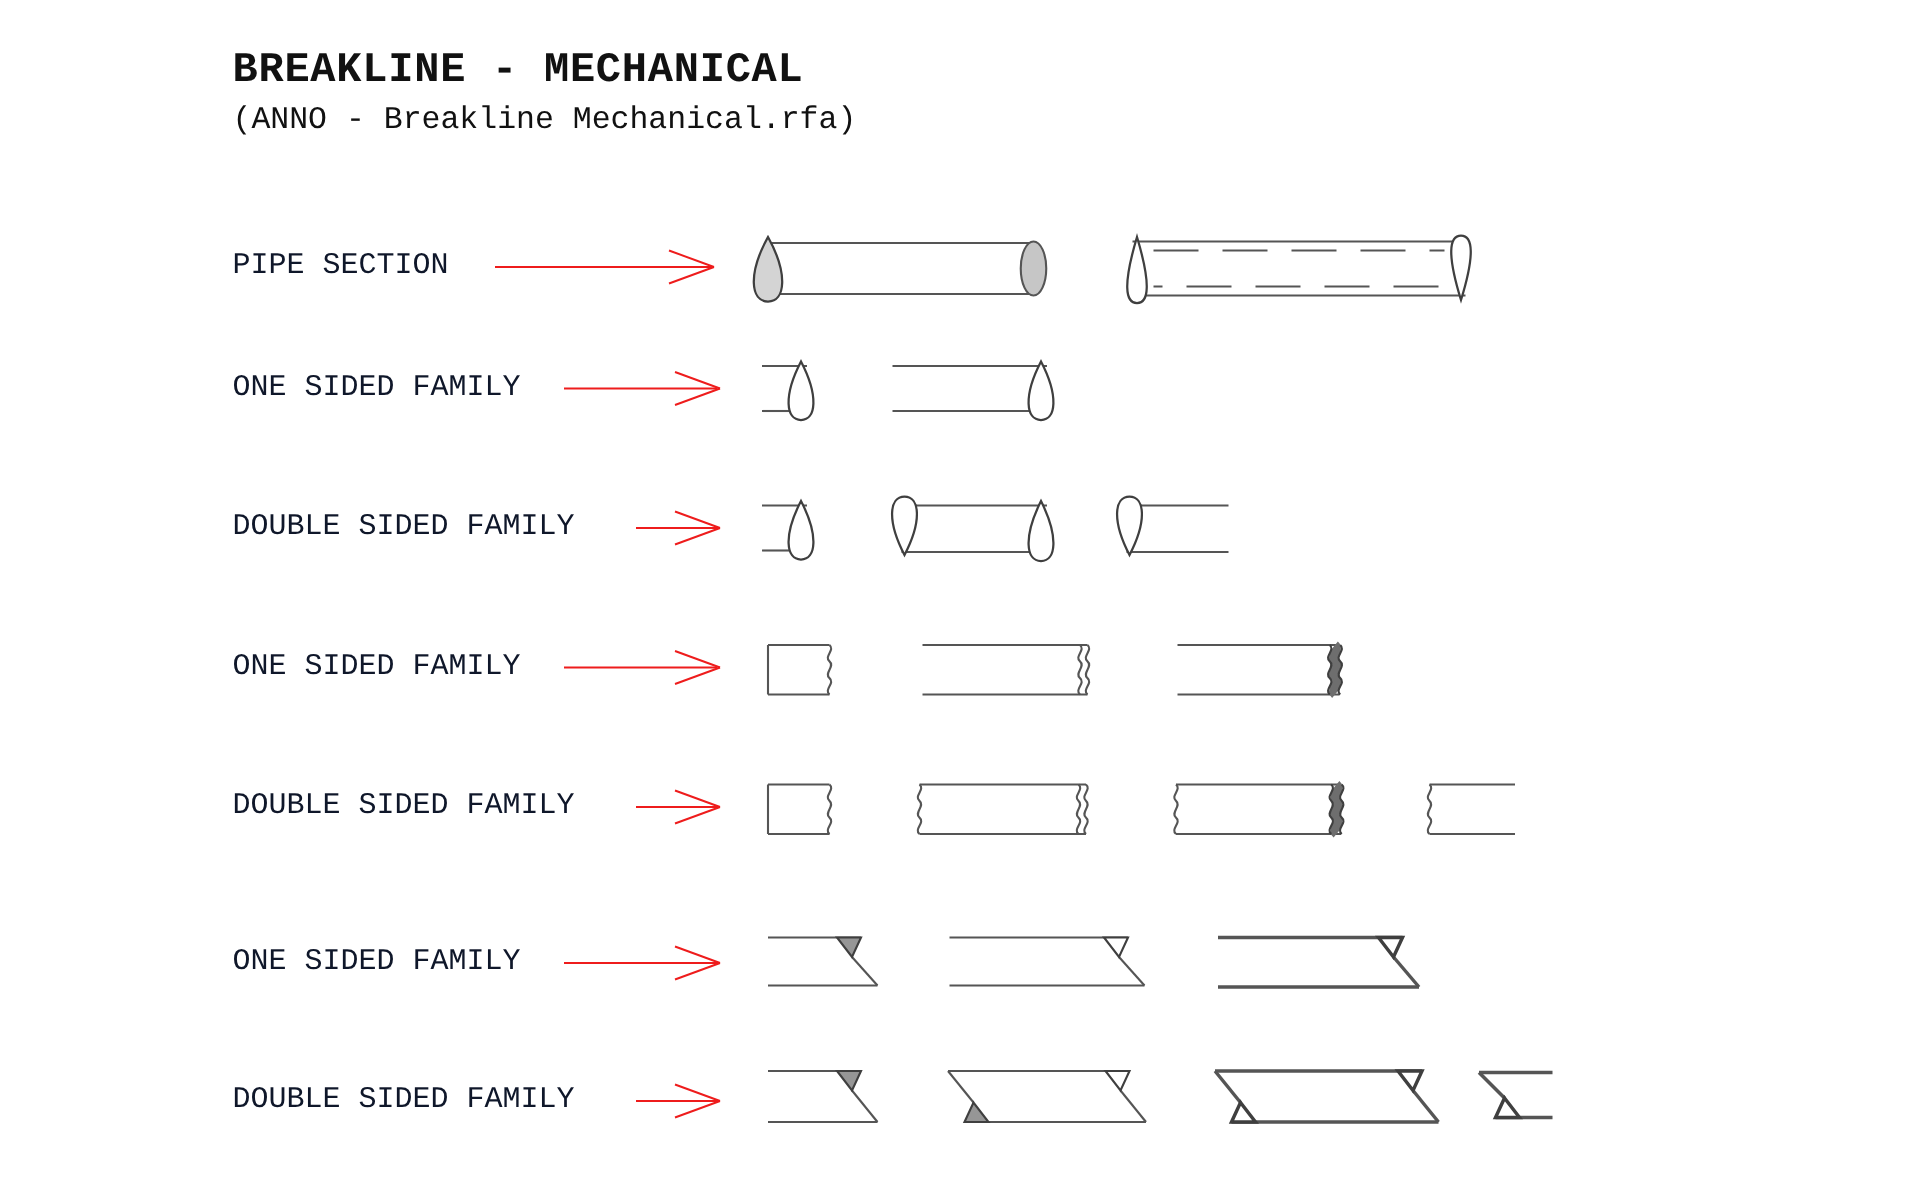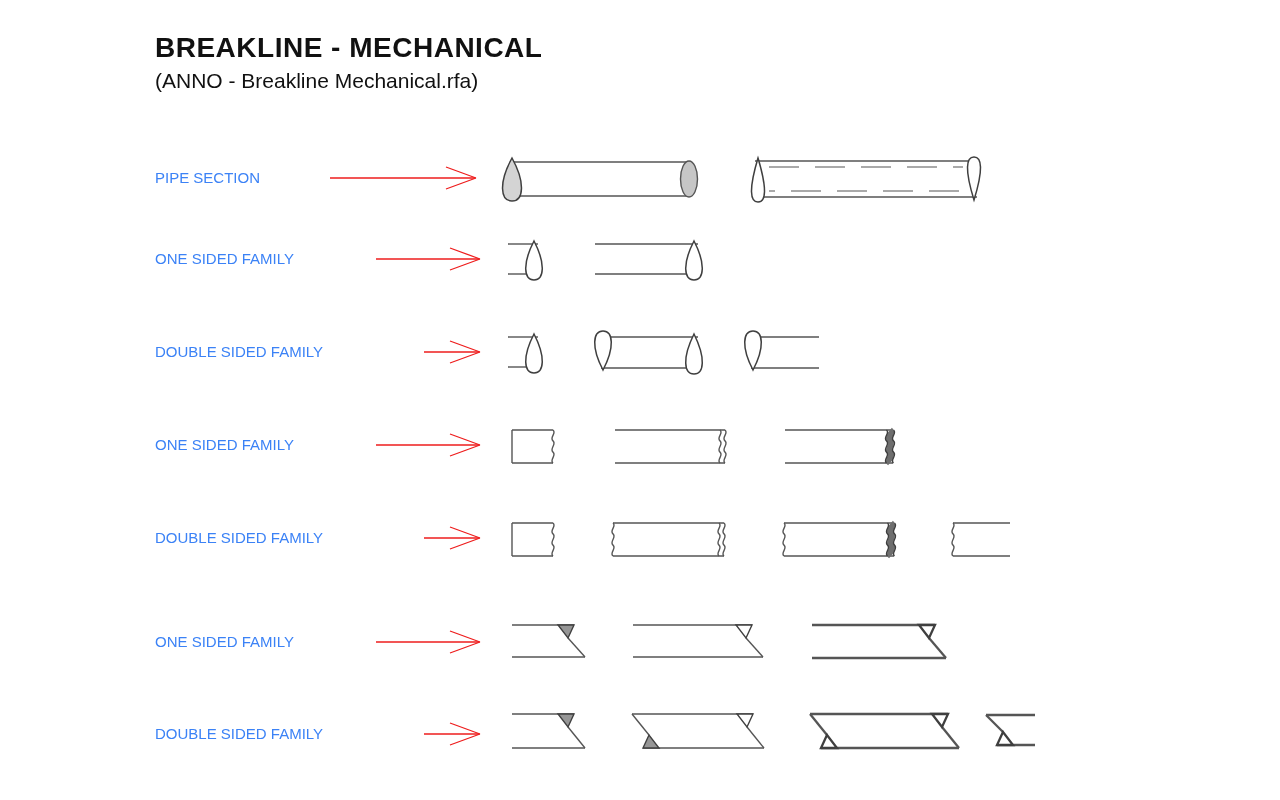--- a/index.html
+++ b/index.html
@@ -1,35 +1,35 @@
 <!DOCTYPE html>
 <html><head>
 <meta charset="utf-8">
 <style>
   html,body{margin:0;padding:0;background:#fff;}
   #canvas{
     position:relative;
     width:1280px;height:800px;
     background:#ffffff;
     overflow:hidden;
-    font-family:Liberation Sans, sans-serif;
+    font-family:Liberation Mono, monospace;
   }
   .title{
     position:absolute;left:155px;top:32px;
     font-size:28px;font-weight:bold;color:#111;
     letter-spacing:0.5px;white-space:nowrap;
   }
   .subtitle{
     position:absolute;left:155px;top:69px;
     font-size:21px;font-weight:normal;color:#111;
     white-space:nowrap;
   }
   .row-label{
     position:absolute;left:155px;
-    font-size:15px;color:#3b82f6;
+    font-size:20px;color:#0f172a;
     white-space:nowrap;line-height:24px;
   }
   svg{position:absolute;overflow:visible;}
 </style>
 </head>
 <body>
 
 <div id="canvas">
   <div class="title">BREAKLINE - MECHANICAL</div>
   <div class="subtitle">(ANNO - Breakline Mechanical.rfa)</div>

